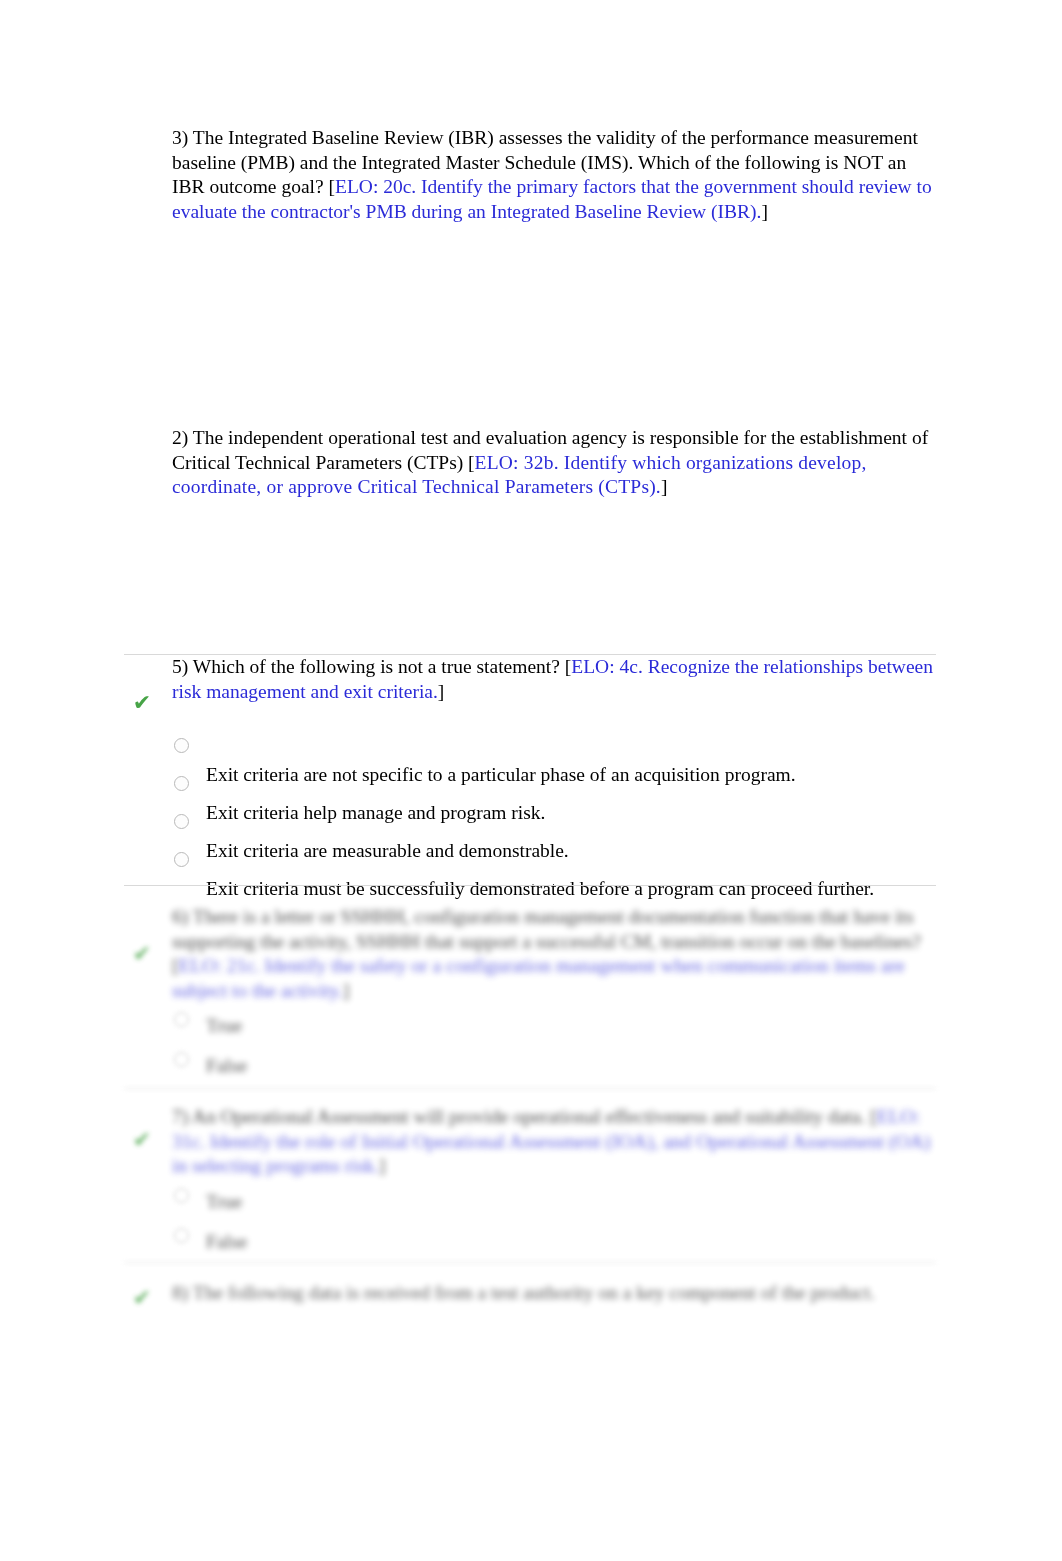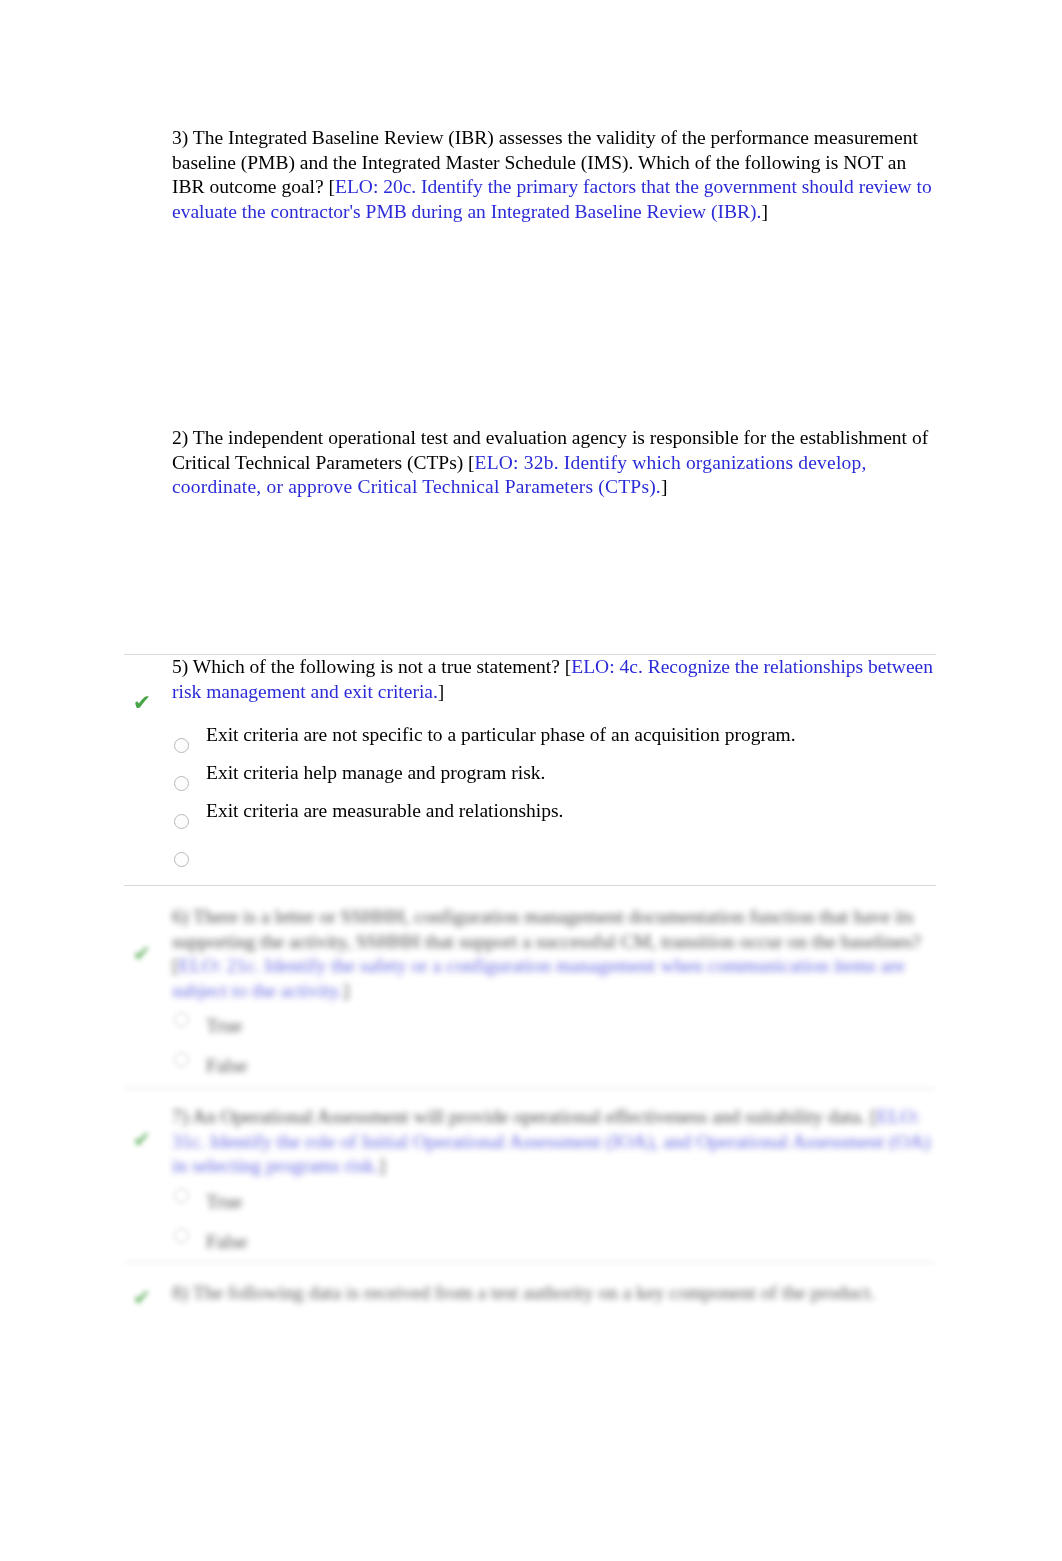--- a/index.html
+++ b/index.html
@@ -50,21 +50,21 @@
     left: 124px;
     width: 812px;
     border-top: 1px solid #d9d9d9;
   }
 
   
   #q5 { top: 655px; }
   .q5-answers {
     position: absolute;
     left: 206px;
-    top: 716px;
+    top: 756px;
     width: 740px;
   }
   .answer-row {
     font-size: 19.5px;
     line-height: 38px;
     color: #000;
     height: 38px;
   }
   .radio {
     position: absolute;
@@ -181,21 +181,22 @@
   </div>
 
   <div class="radio" style="top:738px;"></div>
   <div class="radio" style="top:776px;"></div>
   <div class="radio" style="top:814px;"></div>
   <div class="radio" style="top:852px;"></div>
 
   <div class="q5-answers">
     <div class="answer-row">Exit criteria are not specific to a particular phase of an acquisition program.</div>
     <div class="answer-row">Exit criteria help manage and program risk.</div>
-    <div class="answer-row">Exit criteria are measurable and relationships.</div>
+    <div class="answer-row">Exit criteria are measurable and demonstrable.</div>
+    <div class="answer-row">Exit criteria must be successfully demonstrated before a program can proceed further.</div>
   </div>
 
   <div class="divider" style="top:885px;"></div>
 
   <div class="blur-check" style="top:943px;">✔</div>
   <div class="blur-block" style="top:905px;">
     <span>6) There is a letter or SSHHH, configuration management documentation function that have its supporting the activity, SSHHH that support a successful CM, transition occur on the baselines? [</span><span class="elo">ELO: 21c. Identify the safety or a configuration management when communication items are subject to the activity.</span><span>]</span>
   </div>
   <div class="blur-radio" style="top:1012px;"></div>
   <div class="blur-radio" style="top:1052px;"></div>

